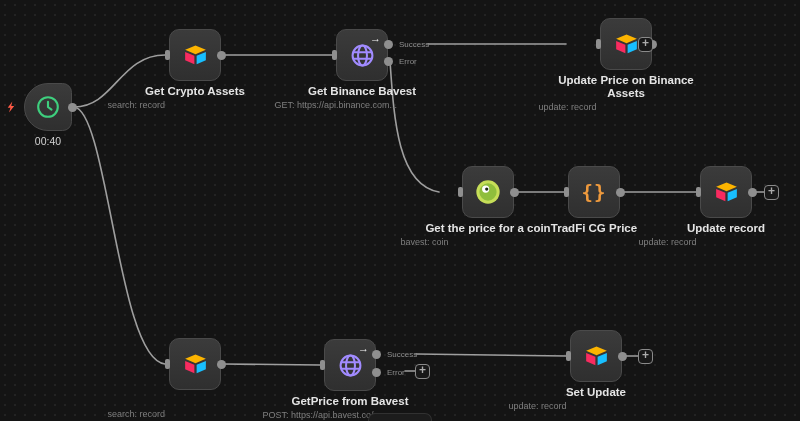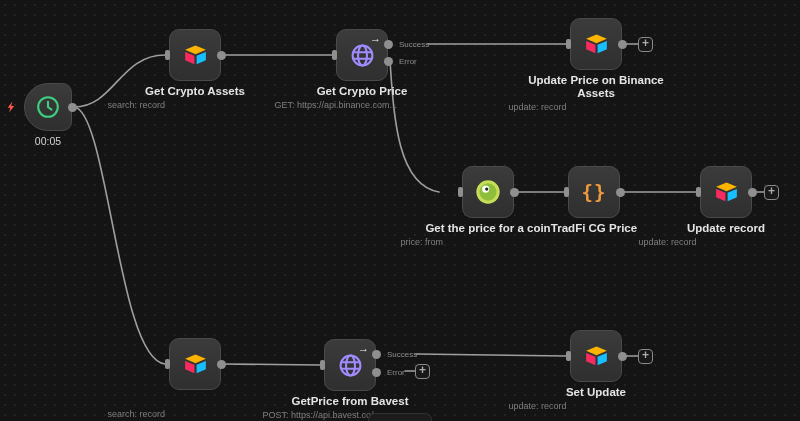--- a/index.html
+++ b/index.html
@@ -100,21 +100,21 @@
 <div class="node trigger" style="left:24px;top:83px">
   <div class="box">
     <span class="icon">
       <svg viewBox="0 0 24 24" width="28" height="28" fill="none" stroke="#3ecf7e" stroke-width="1.8" stroke-linecap="round">
         <circle cx="12" cy="12" r="8.4"></circle>
           <path d="M12 7.6V12l3 2.2"></path>
       </svg>
     </span>
   </div>
   <span class="port-out" style="top:19.5px"></span>
-  <div class="label">00:05</div>
+  <div class="label">00:40</div>
 </div>
 
 <div class="node" style="left:169px;top:29px">
   <div class="box">
     <span class="icon">
       <svg viewBox="0 0 24 24" width="27" height="27">
         <path fill="#FCB400" d="M12 3l9.2 3.9L12 10.9 2.8 6.9z"></path>
         <path fill="#18BFFF" d="M13 12.3l8.2-3.4v7.4L13 19.8z"></path>
         <path fill="#F82B60" d="M2.8 8.9l8.2 3.4v7.5l-8.2-3.5z"></path>
       </svg>
@@ -137,25 +137,25 @@
     </span>
     <span class="corner-arrow">→</span>
   </div>
   <span class="port-in"></span>
   <span class="port-out" style="top:10.5px">
     <span class="port-label">Success</span>
   </span>
   <span class="port-out" style="top:27.5px">
     <span class="port-label">Error</span>
   </span>
-  <div class="label">Get Crypto Price</div>
+  <div class="label">Get Binance Bavest</div>
   <div class="sub one">GET: https://api.binance.com...</div>
 </div>
 
-<div class="node" style="left:570px;top:18px">
+<div class="node" style="left:600px;top:18px">
   <div class="box">
     <span class="icon">
       <svg viewBox="0 0 24 24" width="27" height="27">
         <path fill="#FCB400" d="M12 3l9.2 3.9L12 10.9 2.8 6.9z"></path>
         <path fill="#18BFFF" d="M13 12.3l8.2-3.4v7.4L13 19.8z"></path>
         <path fill="#F82B60" d="M2.8 8.9l8.2 3.4v7.5l-8.2-3.5z"></path>
       </svg>
     </span>
   </div>
   <span class="port-in"></span>
@@ -172,21 +172,21 @@
         <circle cx="12" cy="12" r="10" fill="#C6DE58"></circle>
         <circle cx="12" cy="12" r="7.4" fill="#8FBE3C"></circle>
         <circle cx="10" cy="9.5" r="3.1" fill="#ffffff"></circle>
         <circle cx="10.9" cy="9.5" r="1.4" fill="#1e2b16"></circle>
       </svg>
     </span>
   </div>
   <span class="port-in"></span>
   <span class="port-out" style="top:21.5px"></span>
   <div class="label">Get the price for a coin</div>
-  <div class="sub one">price: from</div>
+  <div class="sub one">bavest: coin</div>
 </div>
 
 <div class="node" style="left:568px;top:166px">
   <div class="box">
     <span class="icon braces">{}</span>
   </div>
   <span class="port-in"></span>
   <span class="port-out" style="top:21.5px"></span>
   <div class="label">TradFi CG Price</div>
 </div>

